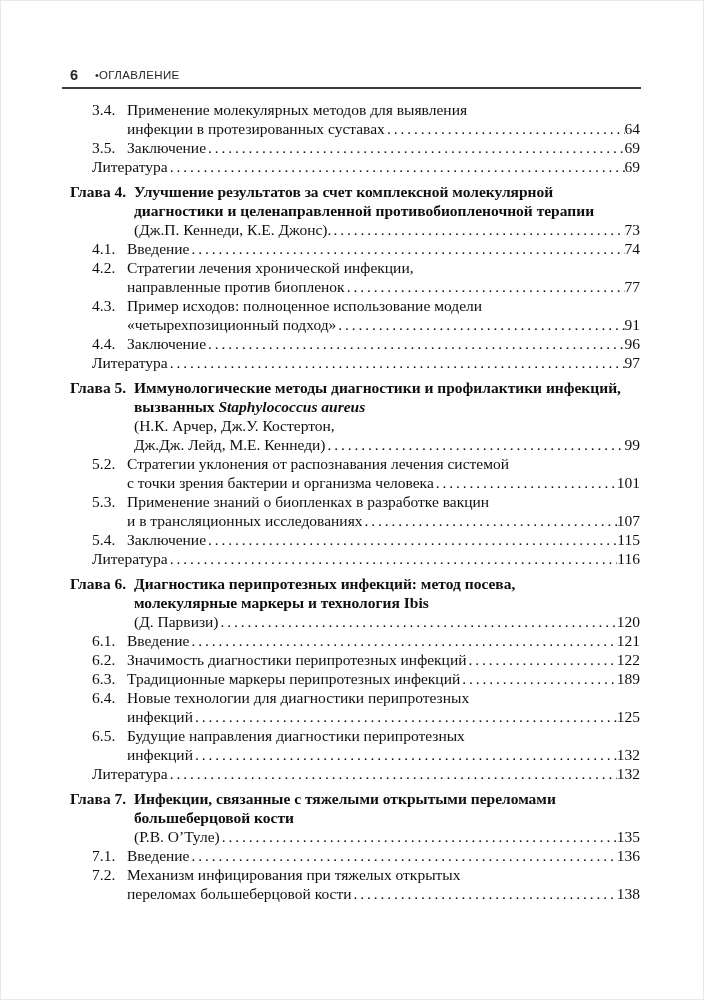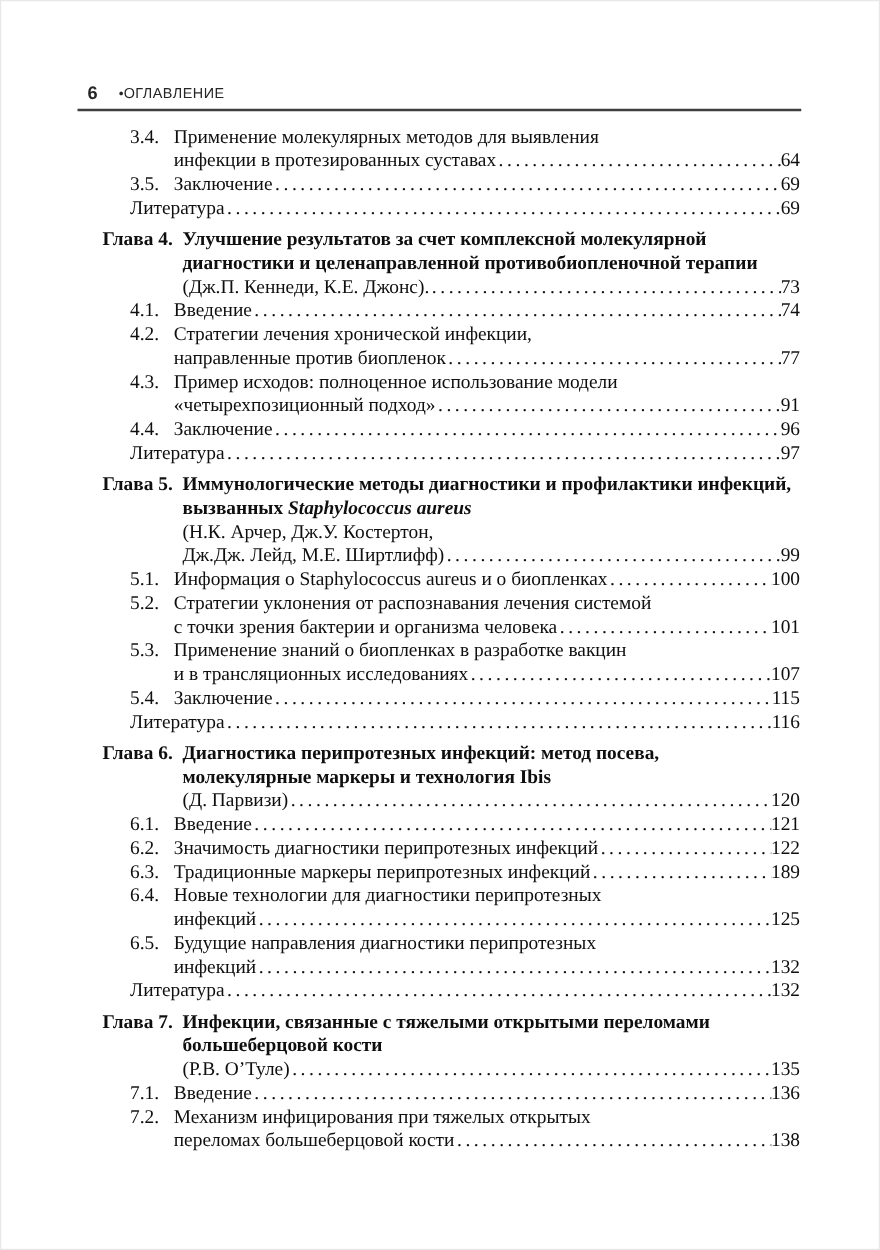--- a/index.html
+++ b/index.html
@@ -18,21 +18,21 @@
     display:flex; align-items:center; height:18px;
     font-family:"Liberation Sans", sans-serif; color:#262626;
   }
   .pg-num { font-weight:bold; font-size:14.5px; }
   .bullet { font-size:11px; margin-left:17px; line-height:1; }
   .head-title { font-size:11.5px; letter-spacing:0.4px; }
   .rule { border-top:2px solid #3f3f3f; margin:3px 0 0 -8px; width:579px; }
 
   
   .toc { margin-top:11px; font-size:15.5px; line-height:19px; }
-  .row { display:flex; align-items:baseline;margin-left:12px; }
+  .row { display:flex; align-items:baseline; }
   .row .txt { white-space:nowrap; flex:0 0 auto; }
   .num { flex:0 0 auto; }
 
   .chapter { margin-top:6px; }
   .chapter .num { width:64px; font-weight:bold; }
   .chapter-cont { padding-left:64px; }
   .section { padding-left:22px; }
   .section .num { width:35px; }
   .section-cont { padding-left:57px; }
   .lit { padding-left:22px;text-align:center; }
@@ -134,29 +134,23 @@
         <span class="num">Глава 5.</span>
         <span class="txt"><span class="s-b">Иммунологические методы диагностики и профилактики инфекций,</span></span>
       </div>
       <div class="row chapter-cont">
         <span class="txt"><span class="s-b">вызванных </span><span class="s-bi">Staphylococcus aureus</span></span>
       </div>
       <div class="row chapter-cont">
         <span class="txt"><span class="s-n">(</span><span class="s-i">Н.К. Арчер, Дж.У. Костертон,</span></span>
       </div>
       <div class="row chapter-cont">
-        <span class="txt"><span class="s-i">Дж.Дж. Лейд, М.Е. Ширтлифф</span><span class="s-n">)</span></span>
+        <span class="txt"><span class="s-i">Дж.Дж. Лейд, М.Е. Кеннеди</span><span class="s-n">)</span></span>
         <span class="dots"></span>
         <span class="pgn">99</span>
-      </div>
-      <div class="row section">
-        <span class="num">5.1.</span>
-        <span class="txt"><span class="s-n">Информация о </span><span class="s-i">Staphylococcus aureus</span><span class="s-n"> и о биопленках</span></span>
-        <span class="dots"></span>
-        <span class="pgn">100</span>
       </div>
       <div class="row section">
         <span class="num">5.2.</span>
         <span class="txt"><span class="s-n">Стратегии уклонения от распознавания лечения системой</span></span>
       </div>
       <div class="row section-cont">
         <span class="txt"><span class="s-n">с точки зрения бактерии и организма человека</span></span>
         <span class="dots"></span>
         <span class="pgn">101</span>
       </div>

